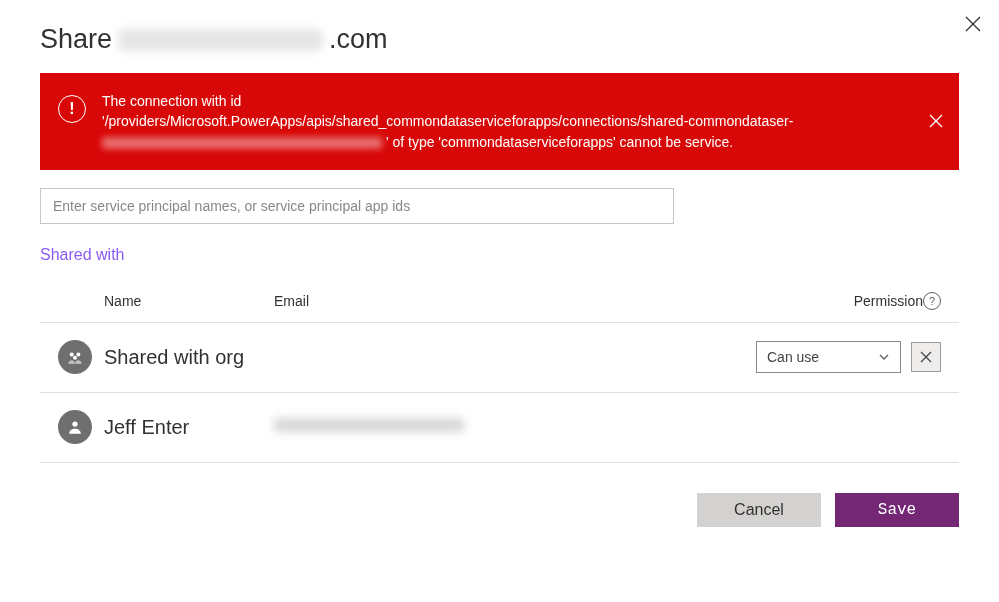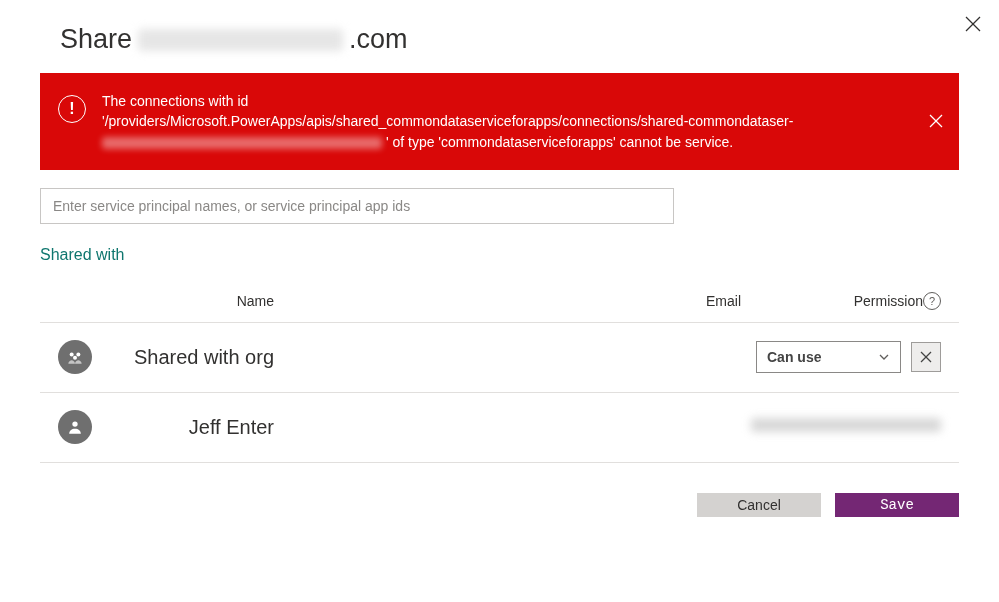--- a/index.html
+++ b/index.html
@@ -25,21 +25,20 @@
       justify-content: center;
     }
     .close-panel svg { width: 16px; height: 16px; }
     .title {
       font-size: 27px;
       font-weight: 300;
       color: #323130;
       display: flex;
       align-items: baseline;
       gap: 6px;
-      margin-left: 20px;
     }
     .title-blur {
       display: inline-block;
       width: 205px;
       height: 22px;
       background: #e6e6e6;
       border-radius: 4px;
       filter: blur(4px);
       position: relative;
       top: 3px;
@@ -98,31 +97,30 @@
       font-size: 14px;
       font-family: inherit;
       font-weight: 300;
       color: #0c4a6e;
     }
     .search-input::placeholder { color: #8a8886; }
     .shared-with-heading {
       margin-top: 22px;
       font-size: 16px;
       font-weight: 400;
-      color: #0f766e;
+      color: #8b5cf6;
     }
     .share-table {
       margin-top: 28px;
       width: 100%;
     }
     .share-header, .share-row {
       display: flex;
       align-items: center;
       padding: 0 18px;
-      text-align: right;
     }
     .share-header {
       font-size: 14px;
       color: #323130;
       padding-bottom: 12px;
       border-bottom: 1px solid #e1dfdd;
     }
     .col-avatar { width: 46px; flex: 0 0 46px; }
     .col-name { flex: 0 0 170px; }
     .col-email { flex: 1; }
@@ -156,21 +154,20 @@
       width: 190px;
       height: 14px;
       background: #d8d8d8;
       filter: blur(4px);
       border-radius: 3px;
     }
     .perm-controls {
       display: flex;
       align-items: center;
       gap: 10px;
-      font-weight: bold;
     }
     .perm-select {
       width: 145px;
       height: 32px;
       border: 1px solid #8a8886;
       background: #fff;
       display: flex;
       align-items: center;
       justify-content: space-between;
       padding: 0 10px;
@@ -193,24 +190,24 @@
       cursor: default;
     }
     .remove-btn svg { width: 12px; height: 12px; stroke: #444; }
     .footer {
       margin-top: 30px;
       display: flex;
       justify-content: flex-end;
       gap: 14px;
     }
     .btn {
-      height: 24px;
+      height: 34px;
       min-width: 124px;
       border: none;
-      font-size: 14px;
+      font-size: 16px;
       font-family: inherit;
       cursor: pointer;
     }
     .btn-cancel { background: #d4d2d0; color: #323130; }
     .btn-save { background: #742774; color: #fff; font-family: Liberation Mono, monospace; }
   </style>
 </head>
 <body>
 
 
@@ -229,21 +226,21 @@
   <span class="title-blur"></span>
   <span>.com</span>
 </div>
 
 
 <div class="error-banner">
   <div class="error-icon">
     <span class="error-icon-inner">!</span>
   </div>
   <div class="error-text">
-    <span>The connections with id</span><br>
+    <span>The connection with id</span><br>
     <span>'/providers/Microsoft.PowerApps/apis/shared_commondataserviceforapps/connections/shared-commondataser-</span><br>
     <span class="blur-run"></span>
     <span>' of type 'commondataserviceforapps' cannot be service.</span>
   </div>
   <div class="error-close">
     <svg viewBox="0 0 14 14" stroke-width="1.2" fill="none">
       <line x1="1" y1="1" x2="13" y2="13"></line>
         <line x1="13" y1="1" x2="1" y2="13"></line>
     </svg>
   </div>

